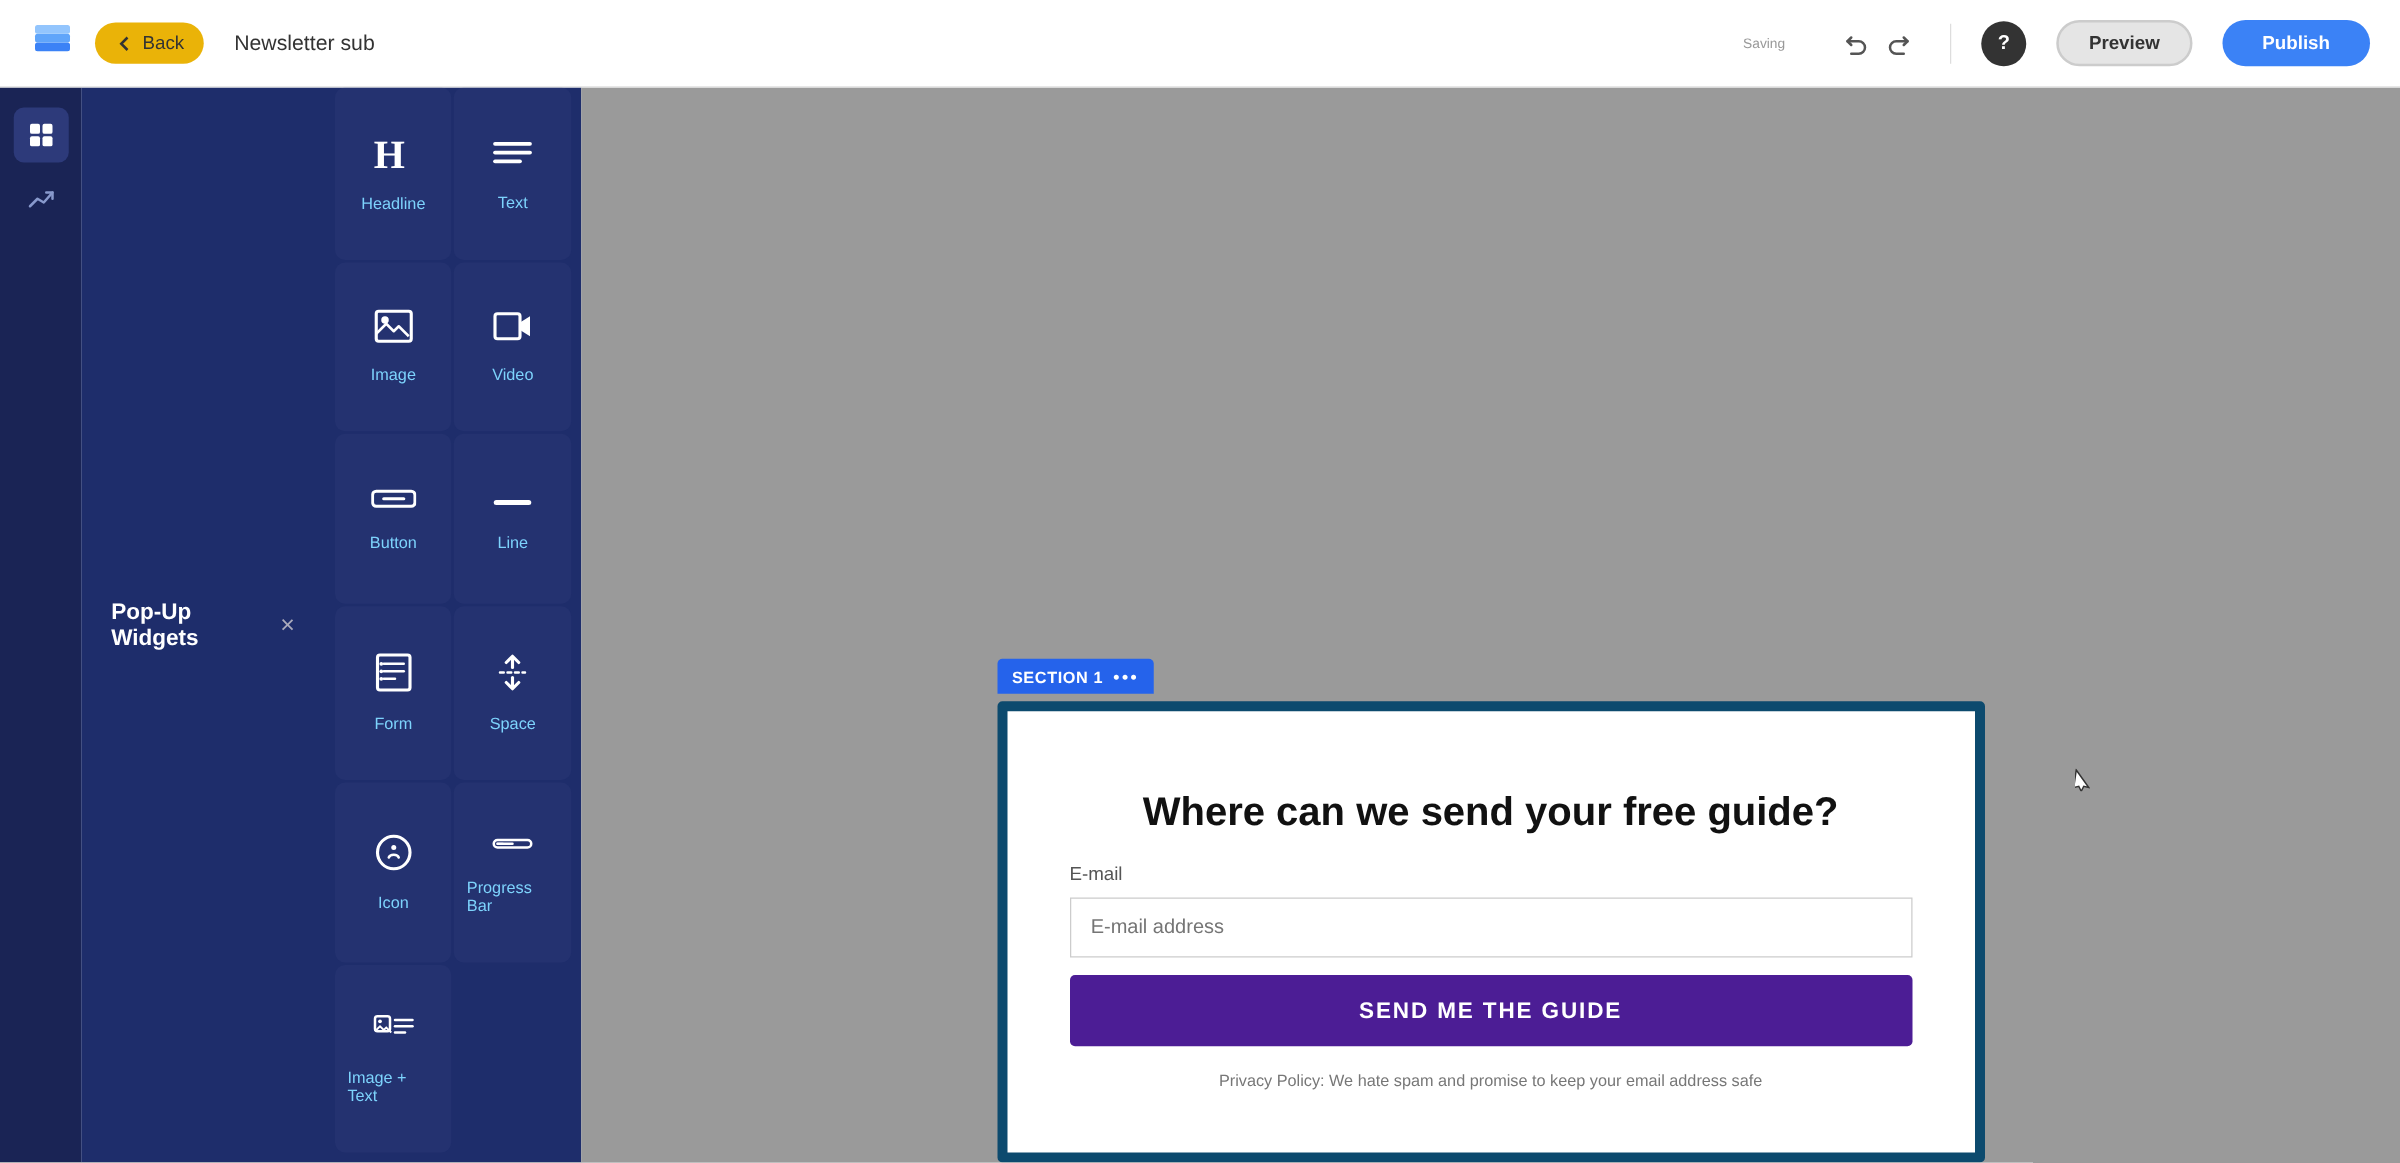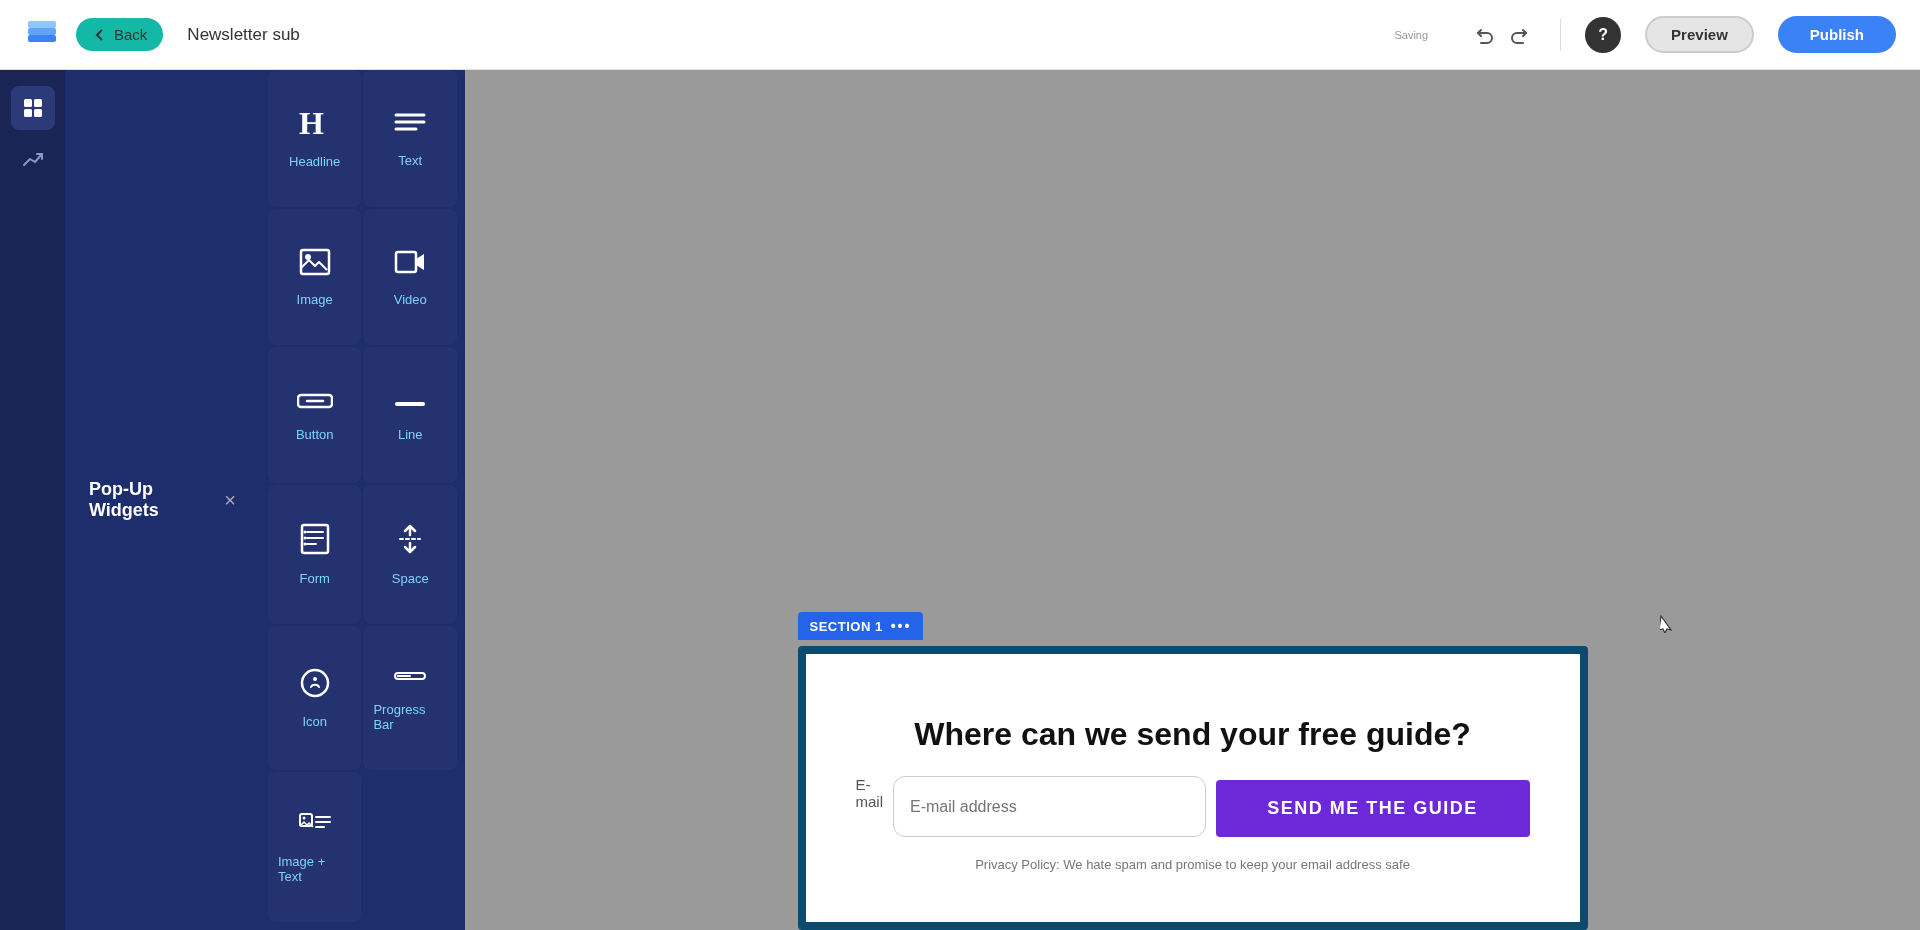--- a/index.html
+++ b/index.html
@@ -11,21 +11,21 @@
       background: #ffffff;
       display: flex;
       align-items: center;
       padding: 0 24px;
       border-bottom: 1px solid #e0e0e0;
       flex-shrink: 0;
       gap: 16px;
     }
     .topbar-back-btn {
       display: flex; align-items: center; gap: 6px;
-      background: #14b8a6; border: none; border-radius: 20px;
+      background: #eab308; border: none; border-radius: 20px;
       padding: 8px 16px; cursor: pointer; font-size: 15px; color: #333;
       font-weight: 500;
     }
     .topbar-back-btn svg { width: 16px; height: 16px; }
     .topbar-title {
       font-size: 17px; color: #333; font-weight: 500; margin-left: 8px;
     }
     .topbar-spacer { flex: 1; }
     .topbar-saving { font-size: 11px; color: #999; margin-right: 24px; }
     .topbar-undo-redo {
@@ -162,40 +162,40 @@
     .popup-heading {
       font-size: 32px;
       font-weight: 800;
       color: #111;
       text-align: center;
       line-height: 1.3;
     }
     .popup-form {
       width: 100%;
       display: flex;
-      flex-direction: row;
+      flex-direction: column;
       gap: 10px;
     }
     .popup-form-label {
       font-size: 15px;
       color: #555;
       font-weight: 500;
     }
     .popup-email-input {
       width: 100%;
       border: 1.5px solid #ccc;
-      border-radius: 12px;
+      border-radius: 0;
       padding: 14px 16px;
       font-size: 16px;
       color: #aaa;
       outline: none;
     }
     .popup-submit-btn {
       width: 100%;
-      background: #6d28d9;
+      background: #4c1d95;
       color: white;
       border: none;
       border-radius: 4px;
       padding: 18px;
       font-size: 18px;
       font-weight: 700;
       letter-spacing: 1.5px;
       cursor: pointer;
       text-transform: uppercase;
       margin-top: 4px;

